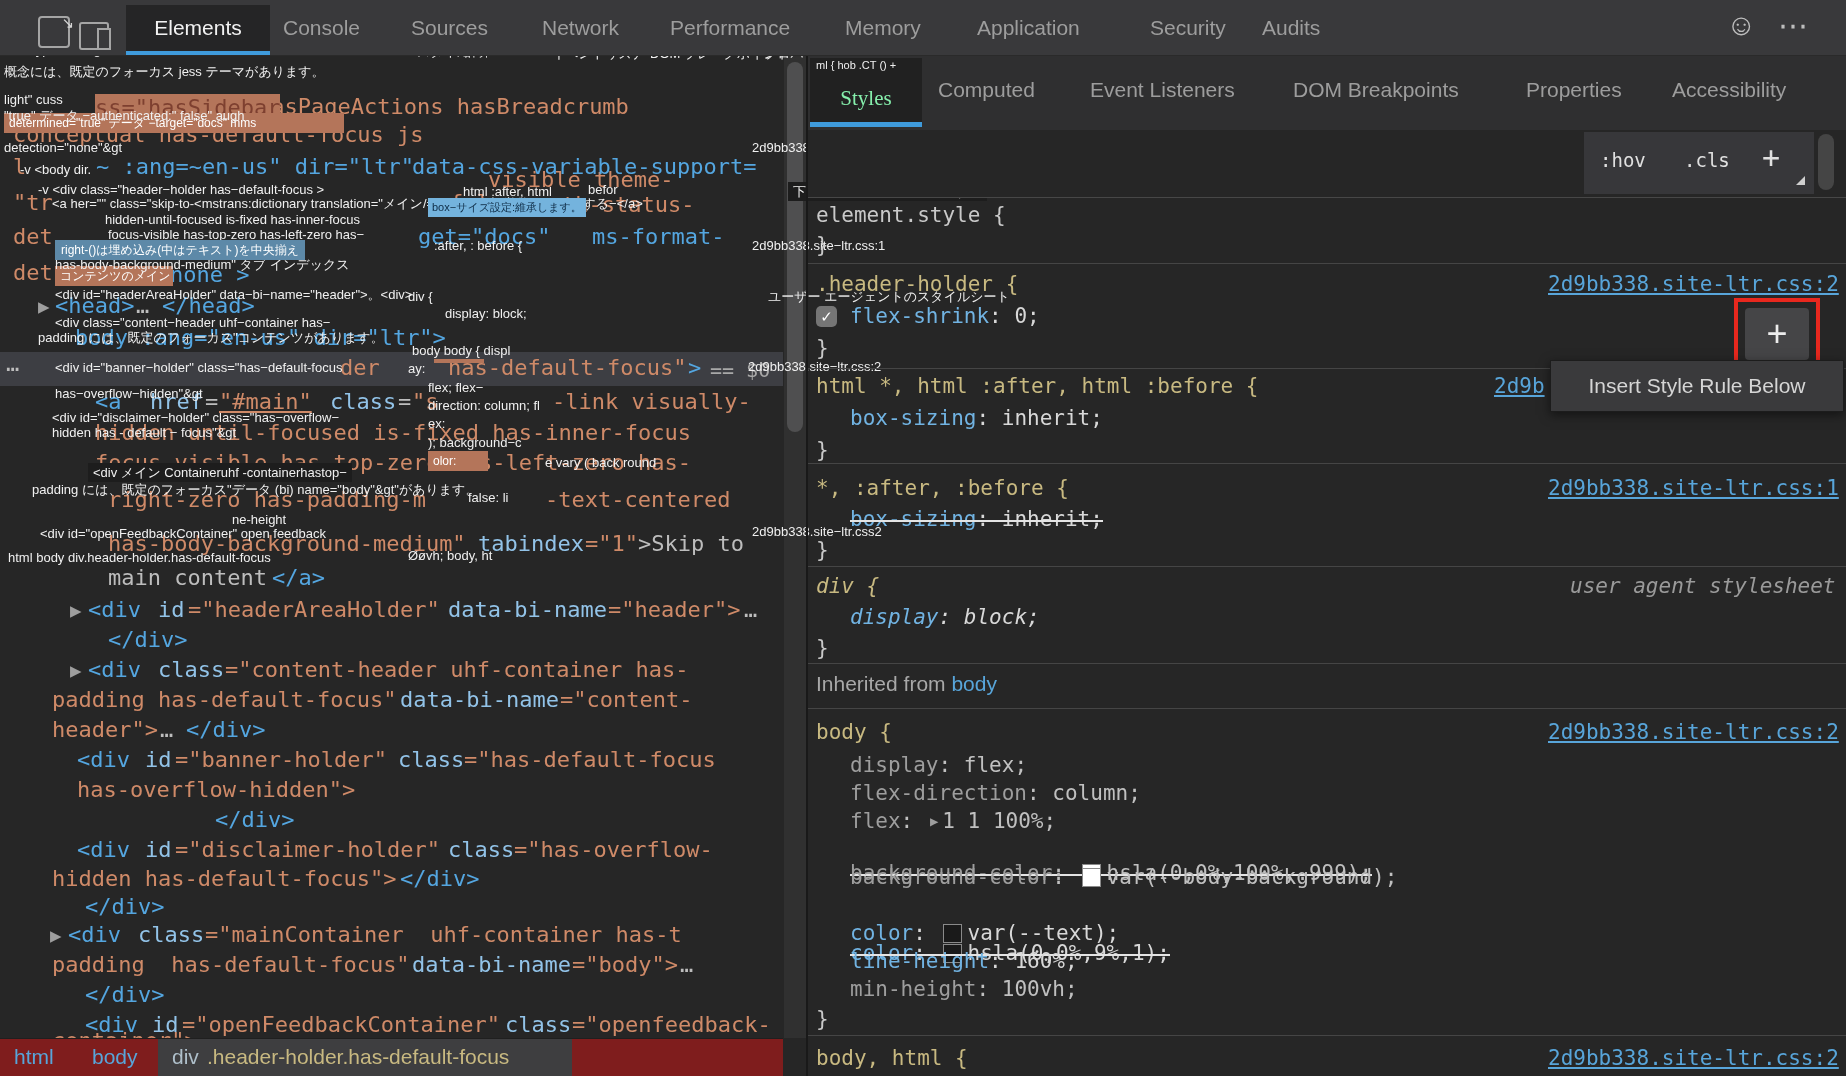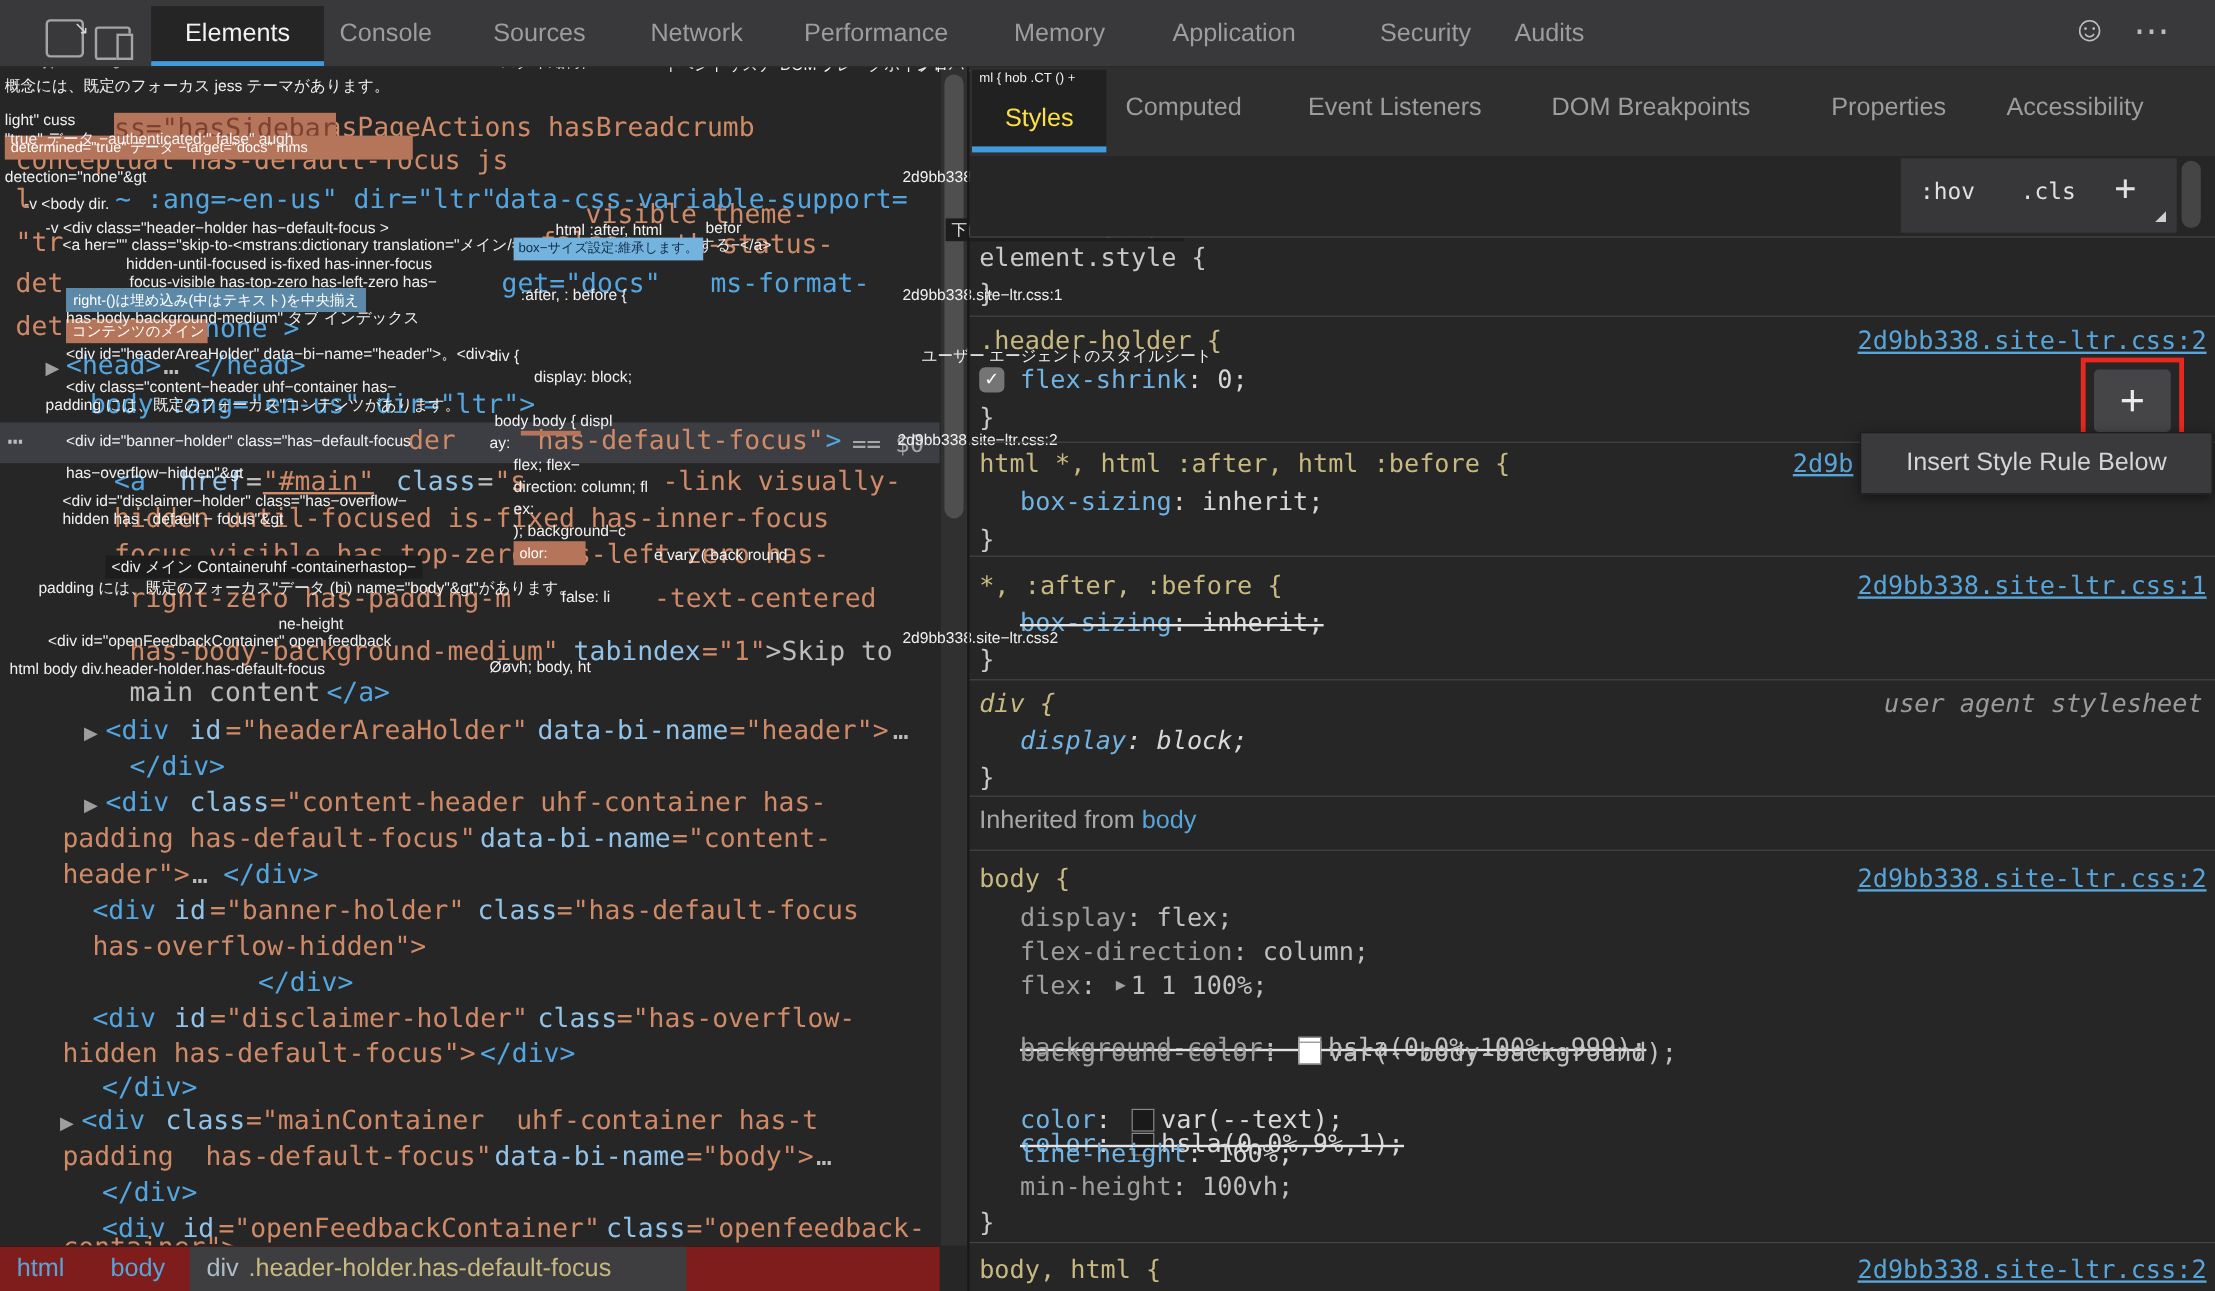--- a/index.html
+++ b/index.html
@@ -17,22 +17,22 @@
   #device-icon i{position:absolute;right:-4px;top:4px;width:10px;height:18px;border:2px solid #a5a5a5;background:#39393b;}
   #smiley-icon{position:absolute;left:1726px;top:8px;font-size:30px;color:#bdbdbd;}
   #more-icon{position:absolute;left:1778px;top:8px;font-size:30px;color:#bdbdbd;letter-spacing:2px;}
   
   #left-scrollbar{position:absolute;left:784px;top:55px;width:22px;height:983px;background:#303030;z-index:4;}
   #left-scroll-thumb{position:absolute;left:3px;top:7px;width:16px;height:370px;background:#4f4f50;border-radius:8px;}
   #panel-divider{position:absolute;left:806px;top:55px;width:2px;height:1021px;background:#191919;z-index:6;}
   
   #rtabs{position:absolute;left:808px;top:55px;width:1038px;height:75px;background:#2f2f30;border-bottom:1px solid #242424;z-index:8;}
   .rtab{position:absolute;top:23px;font-size:21px;color:#9d9d9d;white-space:pre;}
-  #styles-tab{position:absolute;left:2px;top:3px;width:112px;height:67px;background:#212121;color:#fde047;font-size:21px;
-      display:flex;align-items:flex-end;justify-content:center;padding-bottom:14px;box-sizing:border-box;}
+  #styles-tab{position:absolute;left:2px;top:3px;width:112px;height:67px;background:#212121;color:#86efac;font-size:21px;
+      display:flex;align-items:flex-end;justify-content:center;padding-bottom:14px;box-sizing:border-box;font-family:Liberation Serif, serif;}
   #styles-underline{position:absolute;left:2px;top:67px;width:112px;height:5px;background:var(--accent);}
   #styles-tab-ann{position:absolute;left:8px;top:4px;font-size:11px;color:#f0f0f0;white-space:pre;}
   
   #filter-row{position:absolute;left:808px;top:130px;width:1038px;height:67px;background:#262626;border-bottom:1px solid #474747;z-index:8;}
   #filter-input{position:absolute;left:5px;top:8px;width:770px;height:46px;background:#303030;border:none;border-radius:6px;
       color:#cfcfcf;font-size:21px;padding:0 14px;box-sizing:border-box;outline:none;}
   #filter-input::placeholder{color:#8a8a8a;}
   #pseudo-box{position:absolute;left:776px;top:2px;width:230px;height:62px;background:#37373a;}
   .pseudo-item{position:absolute;top:17px;font-size:19px;color:#e0e0e0;font-family:"DejaVu Sans Mono",monospace;}
   #plus-small{top:8px;font-size:30px;}

